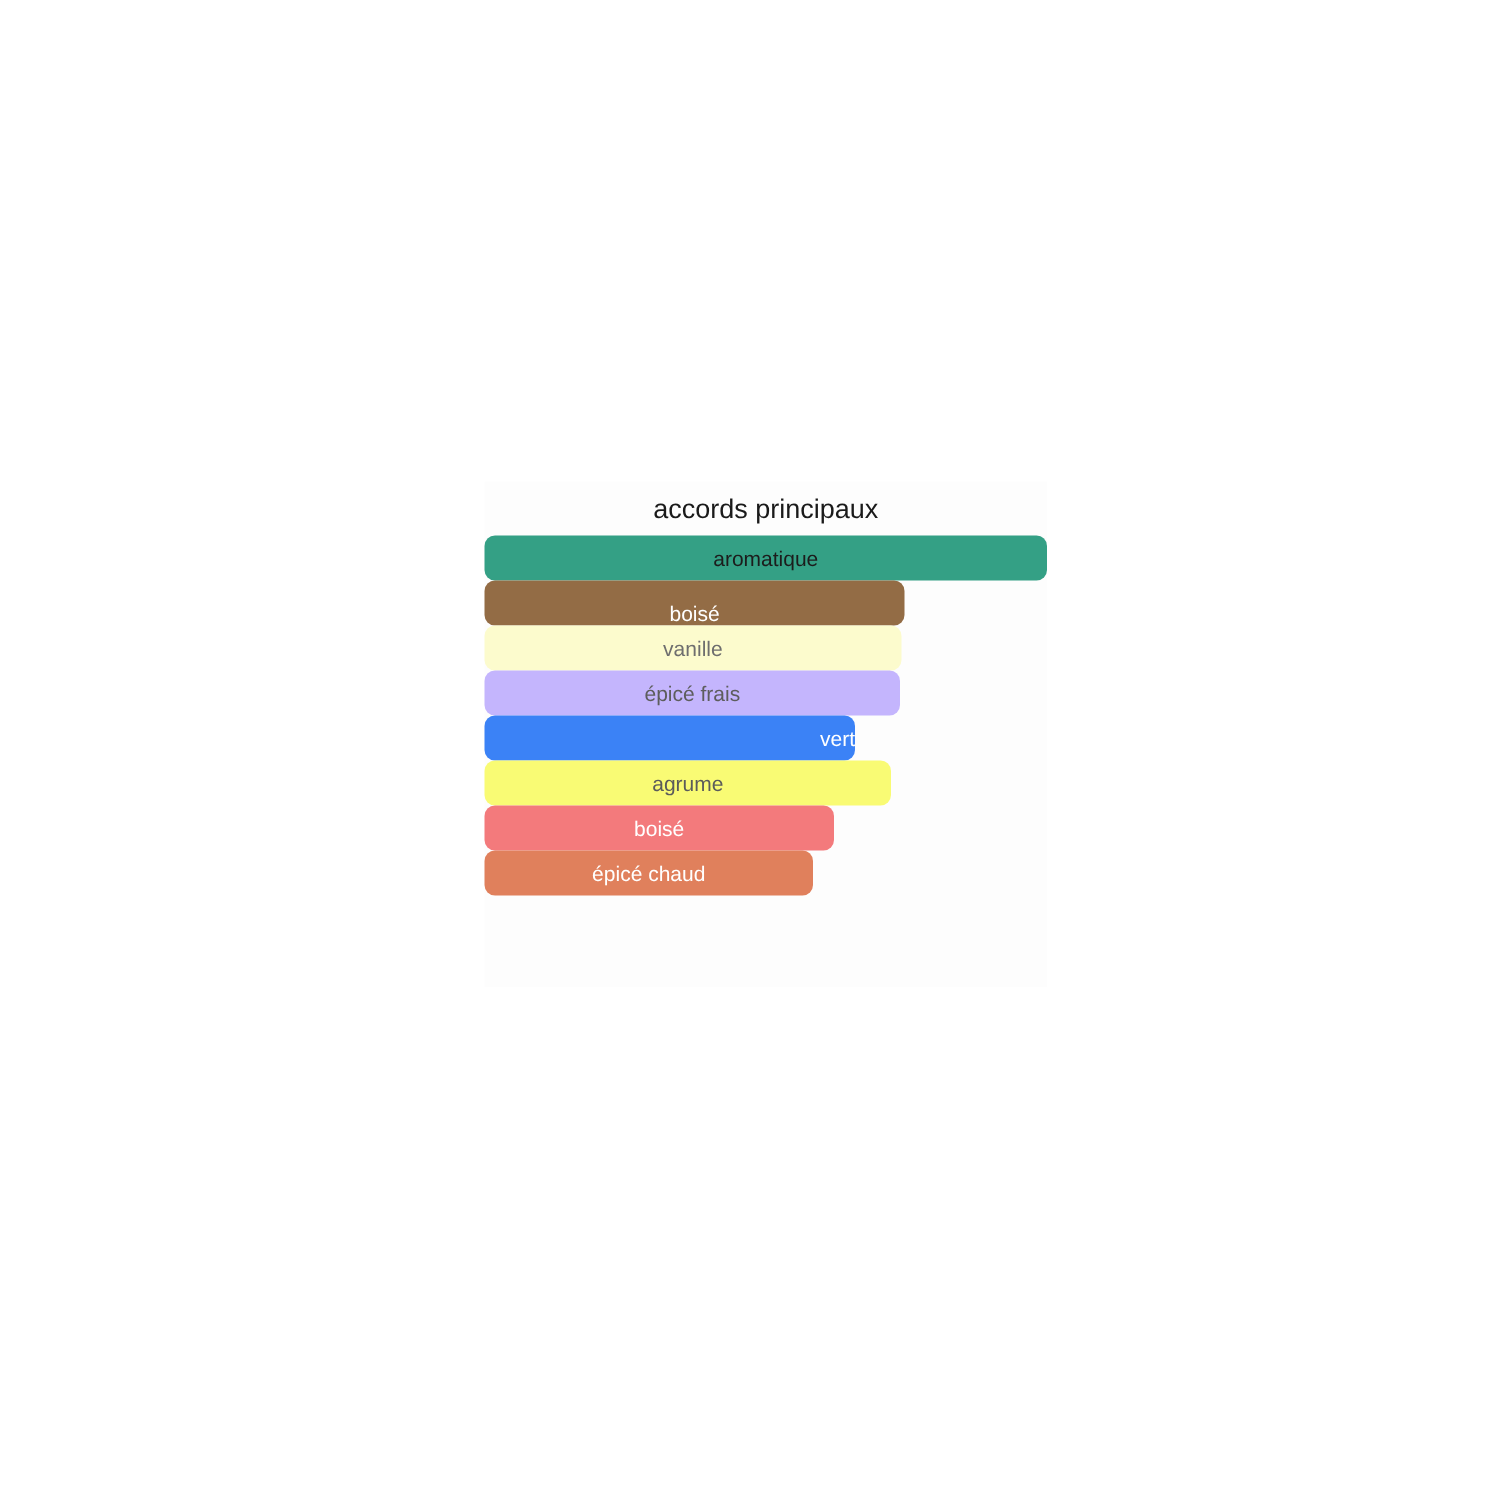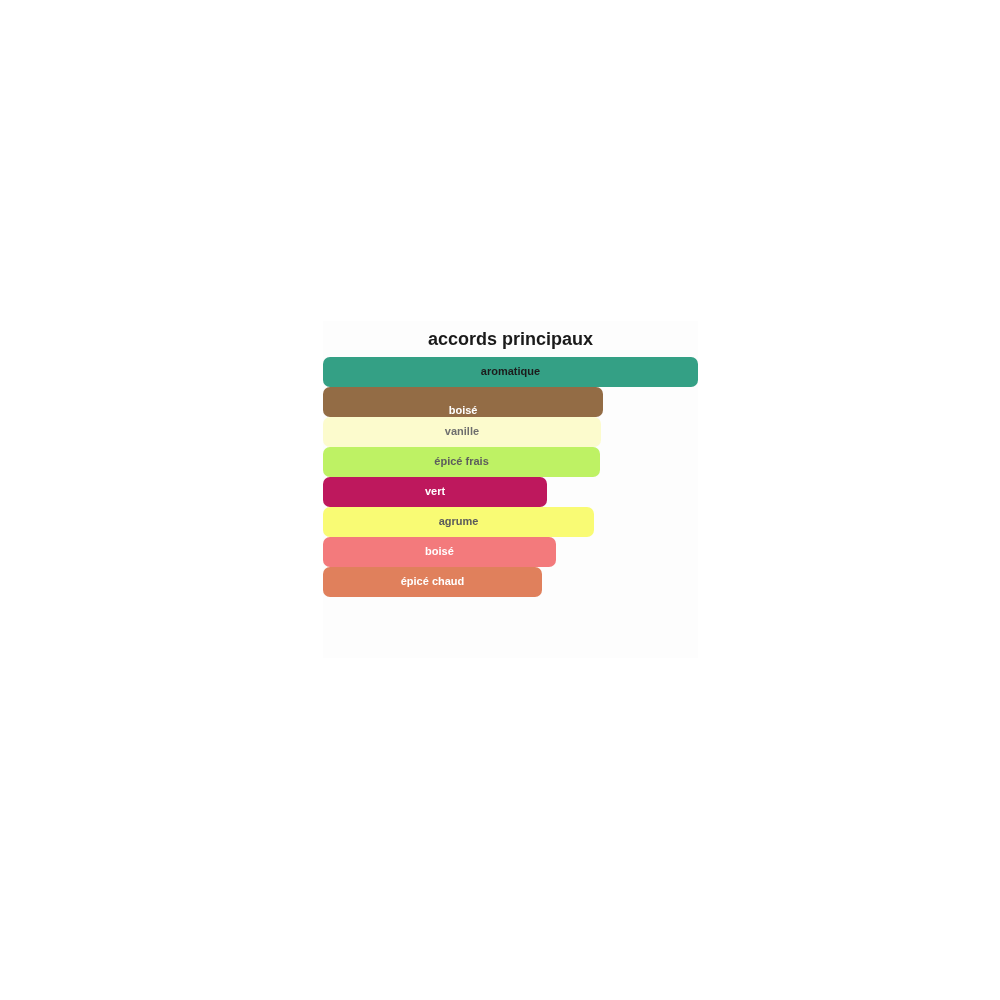--- a/index.html
+++ b/index.html
@@ -17,21 +17,20 @@
 
   
   #chart-panel {
     position: absolute;
     left: 323px;
     top: 321px;
     width: 375px;
     height: 337px;
     background: #fdfdfd;
     box-sizing: border-box;
-    font-weight: bold;
   }
 
   #chart-title {
     position: absolute;
     left: 0;
     top: 0;
     width: 375px;
     height: 36px;
     line-height: 36px;
     text-align: center;
@@ -61,21 +60,21 @@
     top: 0;
     height: 30px;
     border-radius: 7px;
     box-sizing: border-box;
     display: flex;
     align-items: center;
     justify-content: center;
   }
 
   .bar-label {
-    font-size: 11px;
+    font-size: 14px;
     font-family: "Liberation Sans", sans-serif;
     white-space: nowrap;
     line-height: 1;
     padding-bottom: 1px;
   }
 </style>
 </head>
 <body>
 
 <div id="chart-panel">
@@ -92,26 +91,26 @@
         <div class="bar" style="width: 280.125px; background: rgb(147, 108, 69); align-items: flex-end;">
           <span class="bar-label" style="color: rgb(255, 255, 255);">boisé</span>
         </div>
       </div>
       <div class="bar-row">
         <div class="bar" style="width: 277.875px; background: rgb(252, 251, 205);">
           <span class="bar-label" style="color: rgb(110, 110, 110);">vanille</span>
         </div>
       </div>
       <div class="bar-row">
-        <div class="bar" style="width: 277.125px; background: #bef264;">
+        <div class="bar" style="width: 277.125px; background: #c4b5fd;">
           <span class="bar-label" style="color: rgb(93, 93, 93);">épicé frais</span>
         </div>
       </div>
       <div class="bar-row">
-        <div class="bar" style="width: 224px; background: #be185d;">
+        <div class="bar" style="width: 247px; background: #3b82f6; justify-content: flex-end;">
           <span class="bar-label" style="color: rgb(255, 255, 255);">vert</span>
         </div>
       </div>
       <div class="bar-row">
         <div class="bar" style="width: 271.125px; background: rgb(249, 251, 116);">
           <span class="bar-label" style="color: rgb(91, 91, 91);">agrume</span>
         </div>
       </div>
       <div class="bar-row">
         <div class="bar" style="width: 232.875px; background: rgb(243, 122, 124);">

